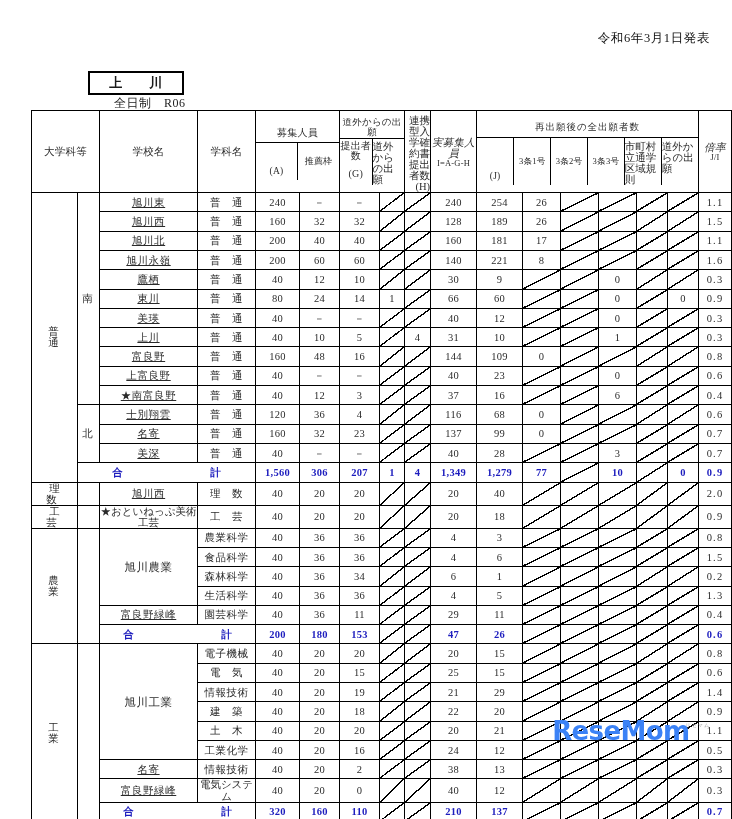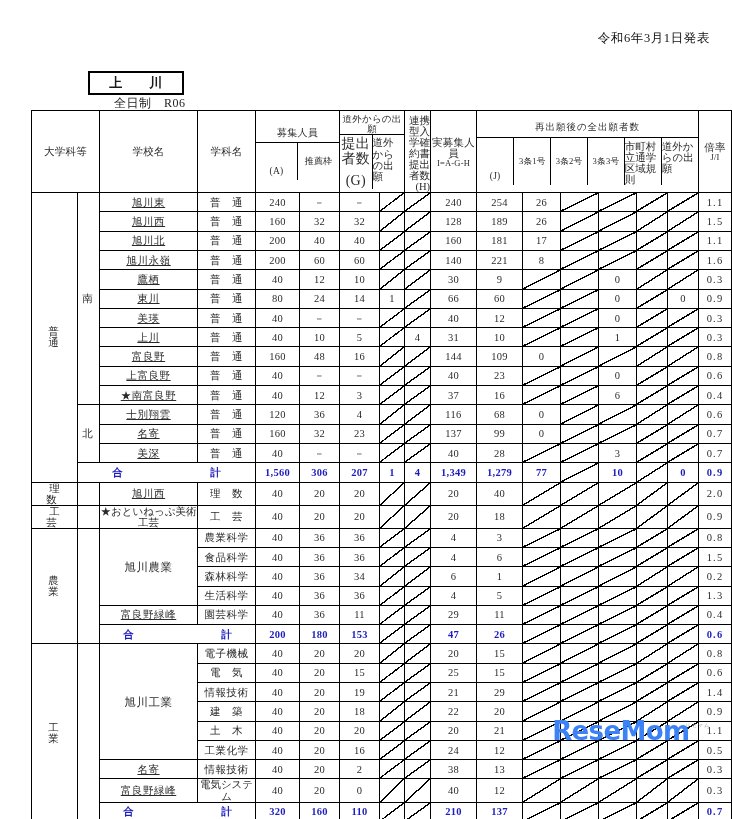--- a/index.html
+++ b/index.html
@@ -76,21 +76,21 @@
     overflow: hidden;
     line-height: 1.05;
   }
   
   .hd { font-size: 9.5px; color: #111; letter-spacing: 0.2px; }
   .hd-lg { font-size: 11px; }
   .hd-tiny { font-size: 5.7px; line-height: 1.12; letter-spacing: 0; padding: 1px; }
   .hd-sub { font-size: 8.6px; }
 
   .hcell-stack { display: flex; flex-direction: column; justify-content: space-between; height: 100%; }
-  .hcell-top { padding-top: 3px; }
+  .hcell-top { padding-top: 3px; font-style: italic; }
   .hcell-bot { padding-bottom: 2px; font-size: 8.5px; }
 
   
   .num { text-align: right; padding-right: 4px; font-size: 11px; letter-spacing: 0.3px; }
   .sname { text-align: left; padding-left: 9px; font-size: 11.5px; letter-spacing: 0.6px; text-decoration: underline; }
   .sname-sm { text-align: left; padding-left: 2px; font-size: 7px; letter-spacing: 0; }
   .dname { font-size: 11px; letter-spacing: 0.5px; }
   .dname-sm { font-size: 7.2px; letter-spacing: 0; text-align: left; padding-left: 2px; }
   .ratio { text-align: center; font-size: 11px; letter-spacing: 1.2px; }
 
@@ -199,21 +199,21 @@
             </table>
         </td>
 
         <td class="hd" colspan="2" style="padding:0">
           <table style="border-collapse:collapse;width:100%;height:56px;table-layout:fixed">
             <tbody>
                 <tr style="height:19px">
               <td colspan="2" style="border:none;border-bottom:1px solid #000;font-size:9.5px">道外からの出願</td>
             </tr>
             <tr>
-              <td style="border:none;width:40px;font-size:14px;vertical-align:top;padding-top:2px">
+              <td style="border:none;width:40px;font-size:10px;vertical-align:top;padding-top:2px">
                 <div>提出者数</div>
                 <div style="margin-top:7px">(G)</div>
               </td>
               <td class="hd-tiny" style="border:none;border-left:1px solid #000;width:25px;text-align:left;vertical-align:top;padding-top:2px">道外からの出願</td>
             </tr>
           </tbody>
             </table>
         </td>
 
         <td class="hd-tiny" style="text-align:right;vertical-align:top;padding-top:4px">連携型入学確約書提出者数(H)</td>

